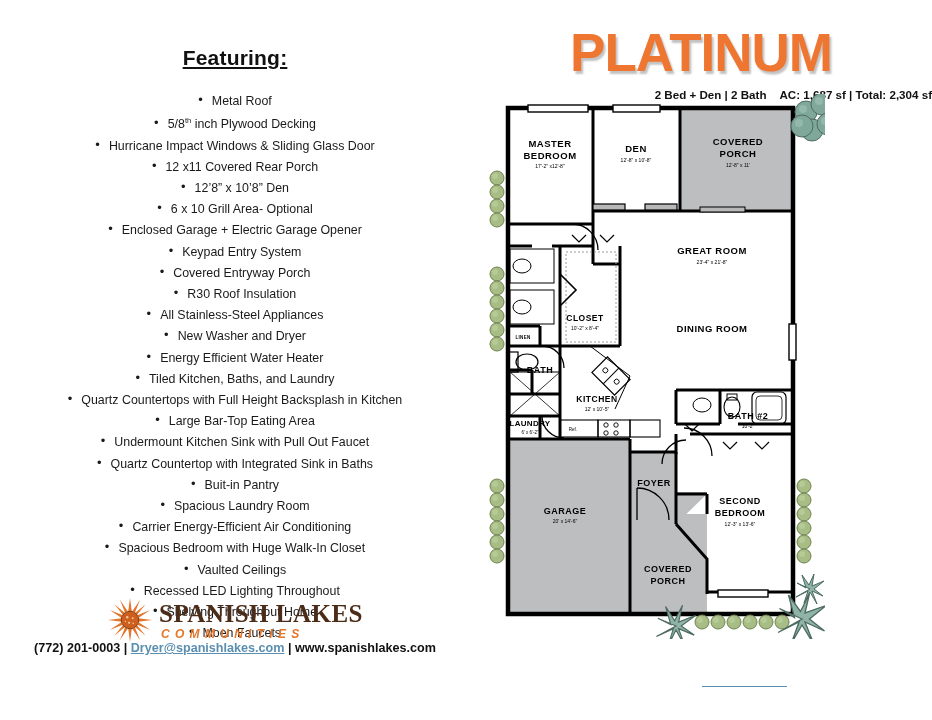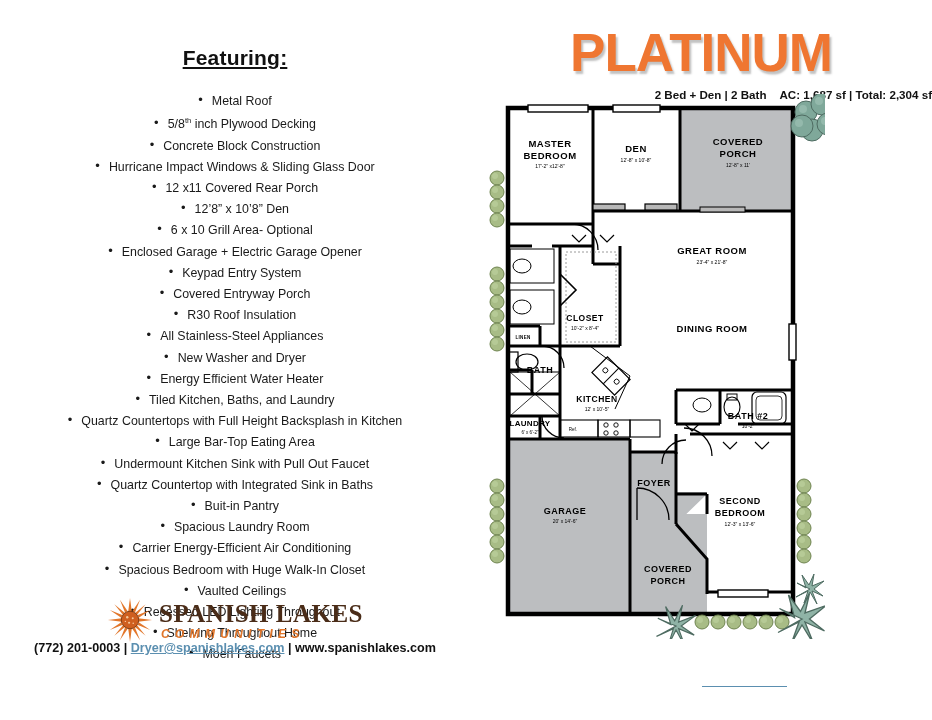--- a/index.html
+++ b/index.html
@@ -107,21 +107,20 @@
 </head>
 <body>
 
 <div class="page">
 
   <div class="left-col">
     <div class="featuring-title">Featuring:</div>
     <ul class="feature-list" id="feature-list">
         <li><span class="bullet">•</span><span>Metal Roof</span></li>
         <li><span class="bullet">•</span><span>5/8<sup>th</sup> inch Plywood Decking</span></li>
-        <li><span class="bullet">•</span><span>Concrete Block Construction</span></li>
         <li><span class="bullet">•</span><span>Hurricane Impact Windows &amp; Sliding Glass Door</span></li>
         <li><span class="bullet">•</span><span>12 x11 Covered Rear Porch</span></li>
         <li><span class="bullet">•</span><span>12’8” x 10’8” Den</span></li>
         <li><span class="bullet">•</span><span>6 x 10 Grill Area- Optional</span></li>
         <li><span class="bullet">•</span><span>Enclosed Garage + Electric Garage Opener</span></li>
         <li><span class="bullet">•</span><span>Keypad Entry System</span></li>
         <li><span class="bullet">•</span><span>Covered Entryway Porch</span></li>
         <li><span class="bullet">•</span><span>R30 Roof Insulation</span></li>
         <li><span class="bullet">•</span><span>All Stainless-Steel Appliances</span></li>
         <li><span class="bullet">•</span><span>New Washer and Dryer</span></li>

